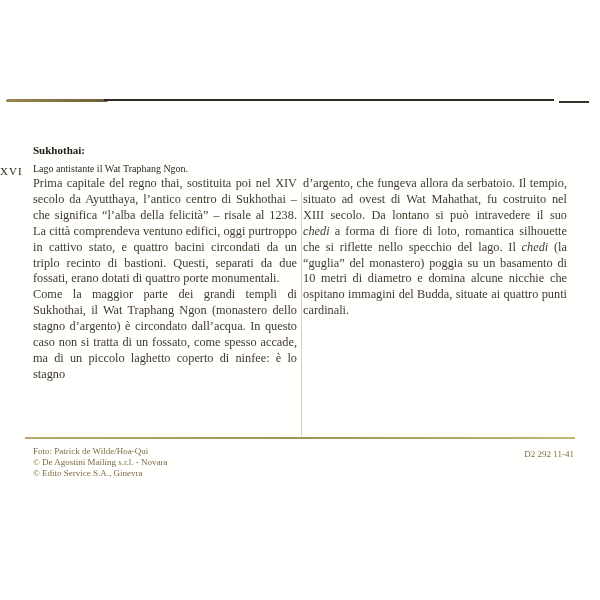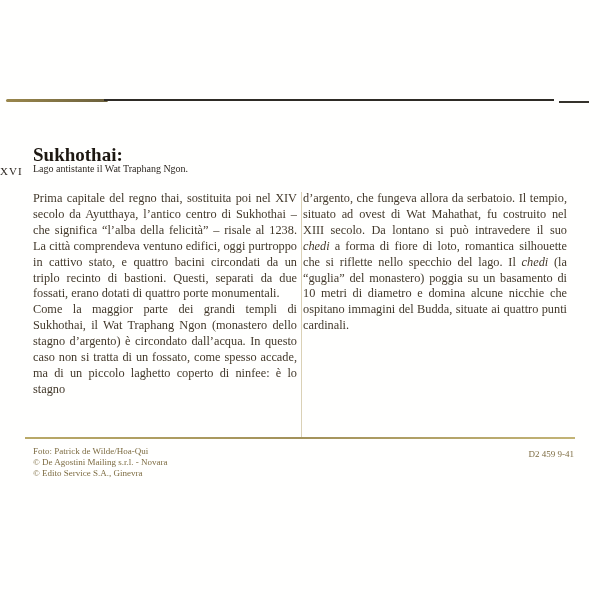--- a/index.html
+++ b/index.html
@@ -50,33 +50,33 @@
     top: 165px; left: 0;
     width: 592px;
     text-align: left;
     font-size: 11px;
     letter-spacing: 1px;
     color: #2e2822;
   }
   .section-heading {
     position: absolute;
     left: 33px; top: 144px;
-    font-size: 19px;
+    font-size: 11px;
     font-weight: bold;
     color: #1d1812;
   }
   .section-caption {
     position: absolute;
     left: 33px; top: 163px;
     font-size: 10px;
     color: #2e2822;
   }
   .columns {
     position: absolute;
-    left: 33px; top: 191px;
+    left: 33px; top: 176px;
     width: 541px;
     display: flex;
     gap: 6px;
   }
   .col {
     width: 264px;
     font-size: 12.3px;
     line-height: 15.9px;
     text-align: justify;
     color: #42382a;
@@ -141,16 +141,16 @@
 
   <div class="footer-divider"></div>
 
   <div class="footer-credits">
     <div>Foto: Patrick de Wilde/Hoa-Qui</div>
     <div>© De Agostini Mailing s.r.l. - Novara</div>
     <div>© Edito Service S.A., Ginevra</div>
   </div>
 
   <div class="footer-printing">
-    <div>D2 459 9-41</div>
+    <div>D2 292 11-41</div>
   </div>
 
 </div>
 
 </body></html>

